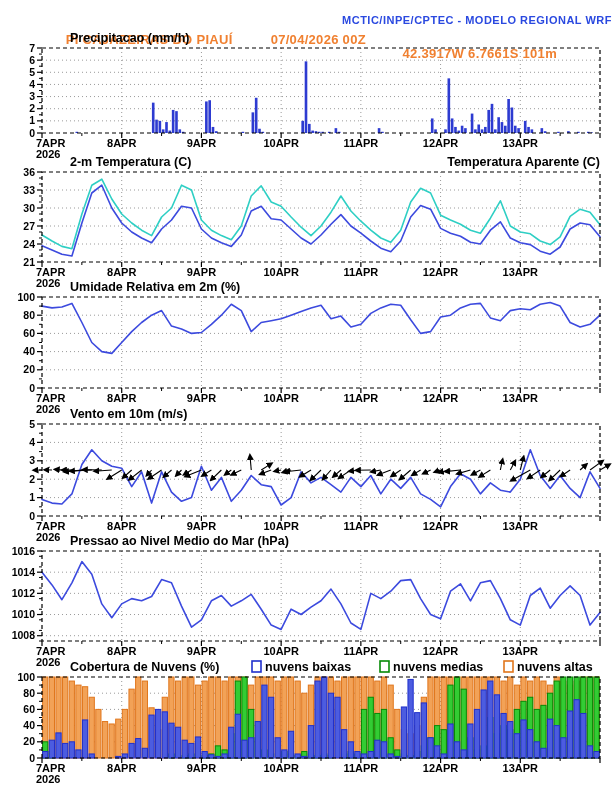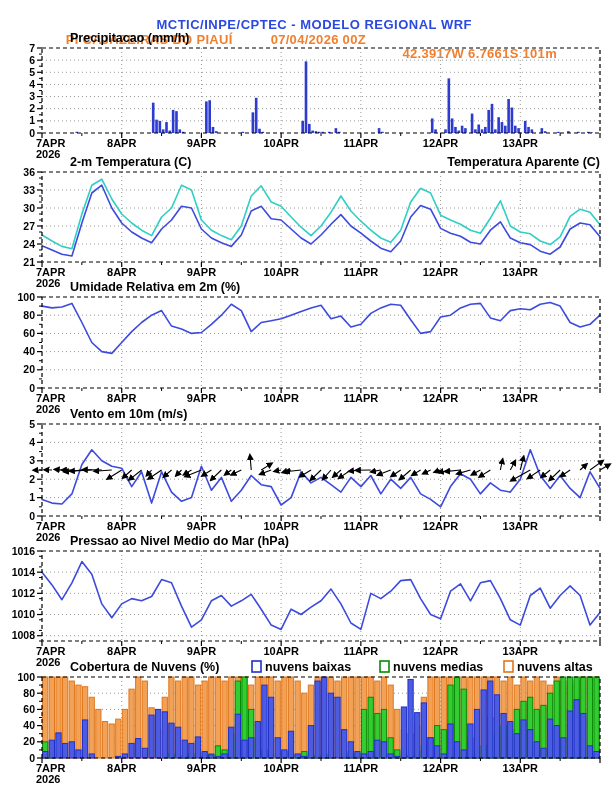--- a/index.html
+++ b/index.html
@@ -1,19 +1,19 @@
 <!DOCTYPE html>
 <html><head>
 <meta charset="utf-8">
 <style>
   html,body{margin:0;padding:0;background:#ffffff;}
   #page{position:relative;width:612px;height:792px;background:#fff;overflow:hidden;
         font-family:"Liberation Sans",sans-serif;}
   .hline{position:absolute;font-weight:700;white-space:pre;}
-  #hline1{top:2px;left:0;width:612px;text-align:center;font-size:13px;letter-spacing:.5px;}
+  #hline1{top:2px;left:0;width:612px;text-align:right;font-size:11px;letter-spacing:.5px;}
   #hline2{top:17px;left:50px;font-size:13px;letter-spacing:.3px;}
   #hline2 .run{margin-left:38px;}
   #hline3{top:31px;left:0;width:557px;text-align:right;font-size:13px;letter-spacing:.3px;}
   svg{position:absolute;top:0;left:0;}
   svg text{font-family:"Liberation Sans",sans-serif;font-weight:700;fill:#000;}
 </style>
 </head>
 <body>
 
 <div id="page">

